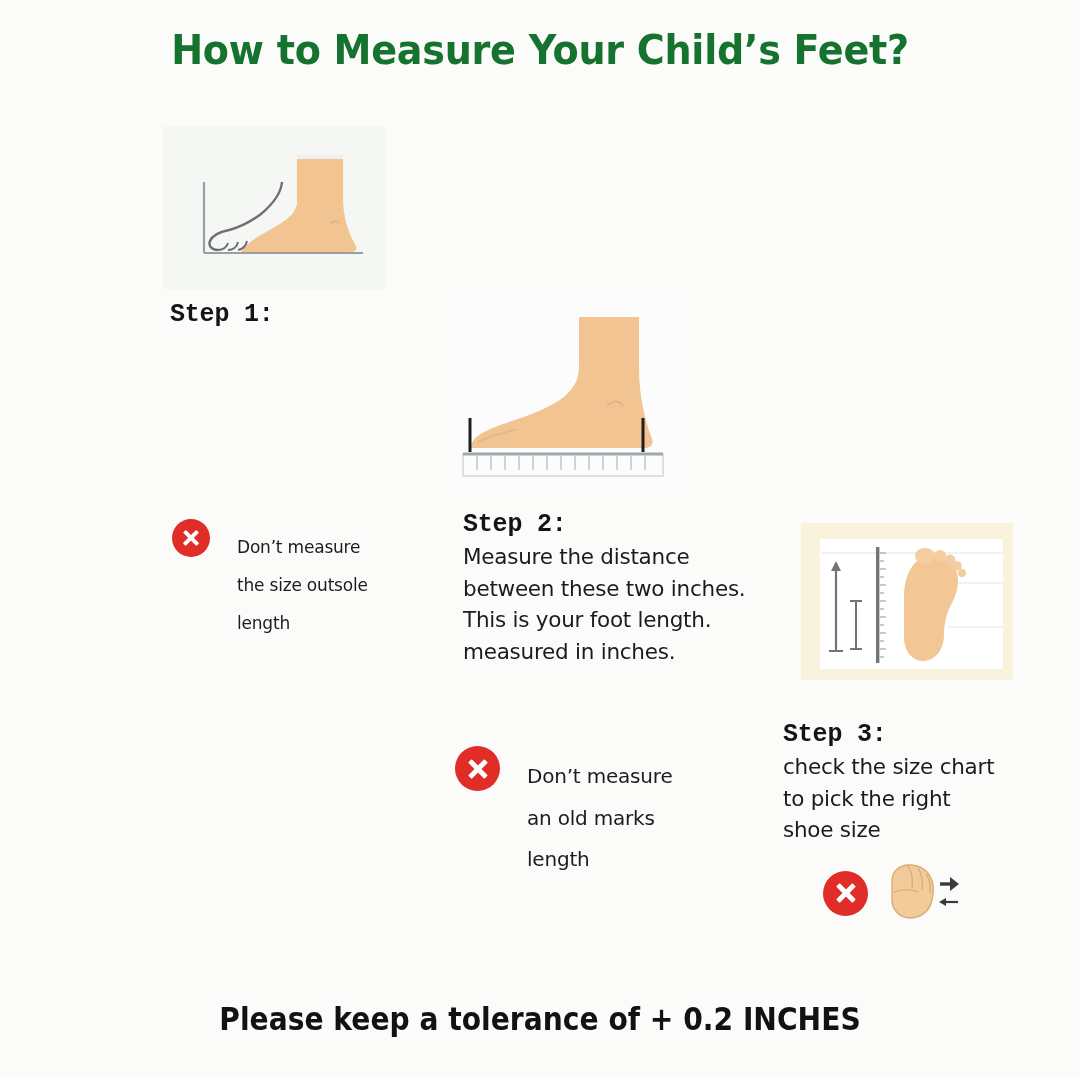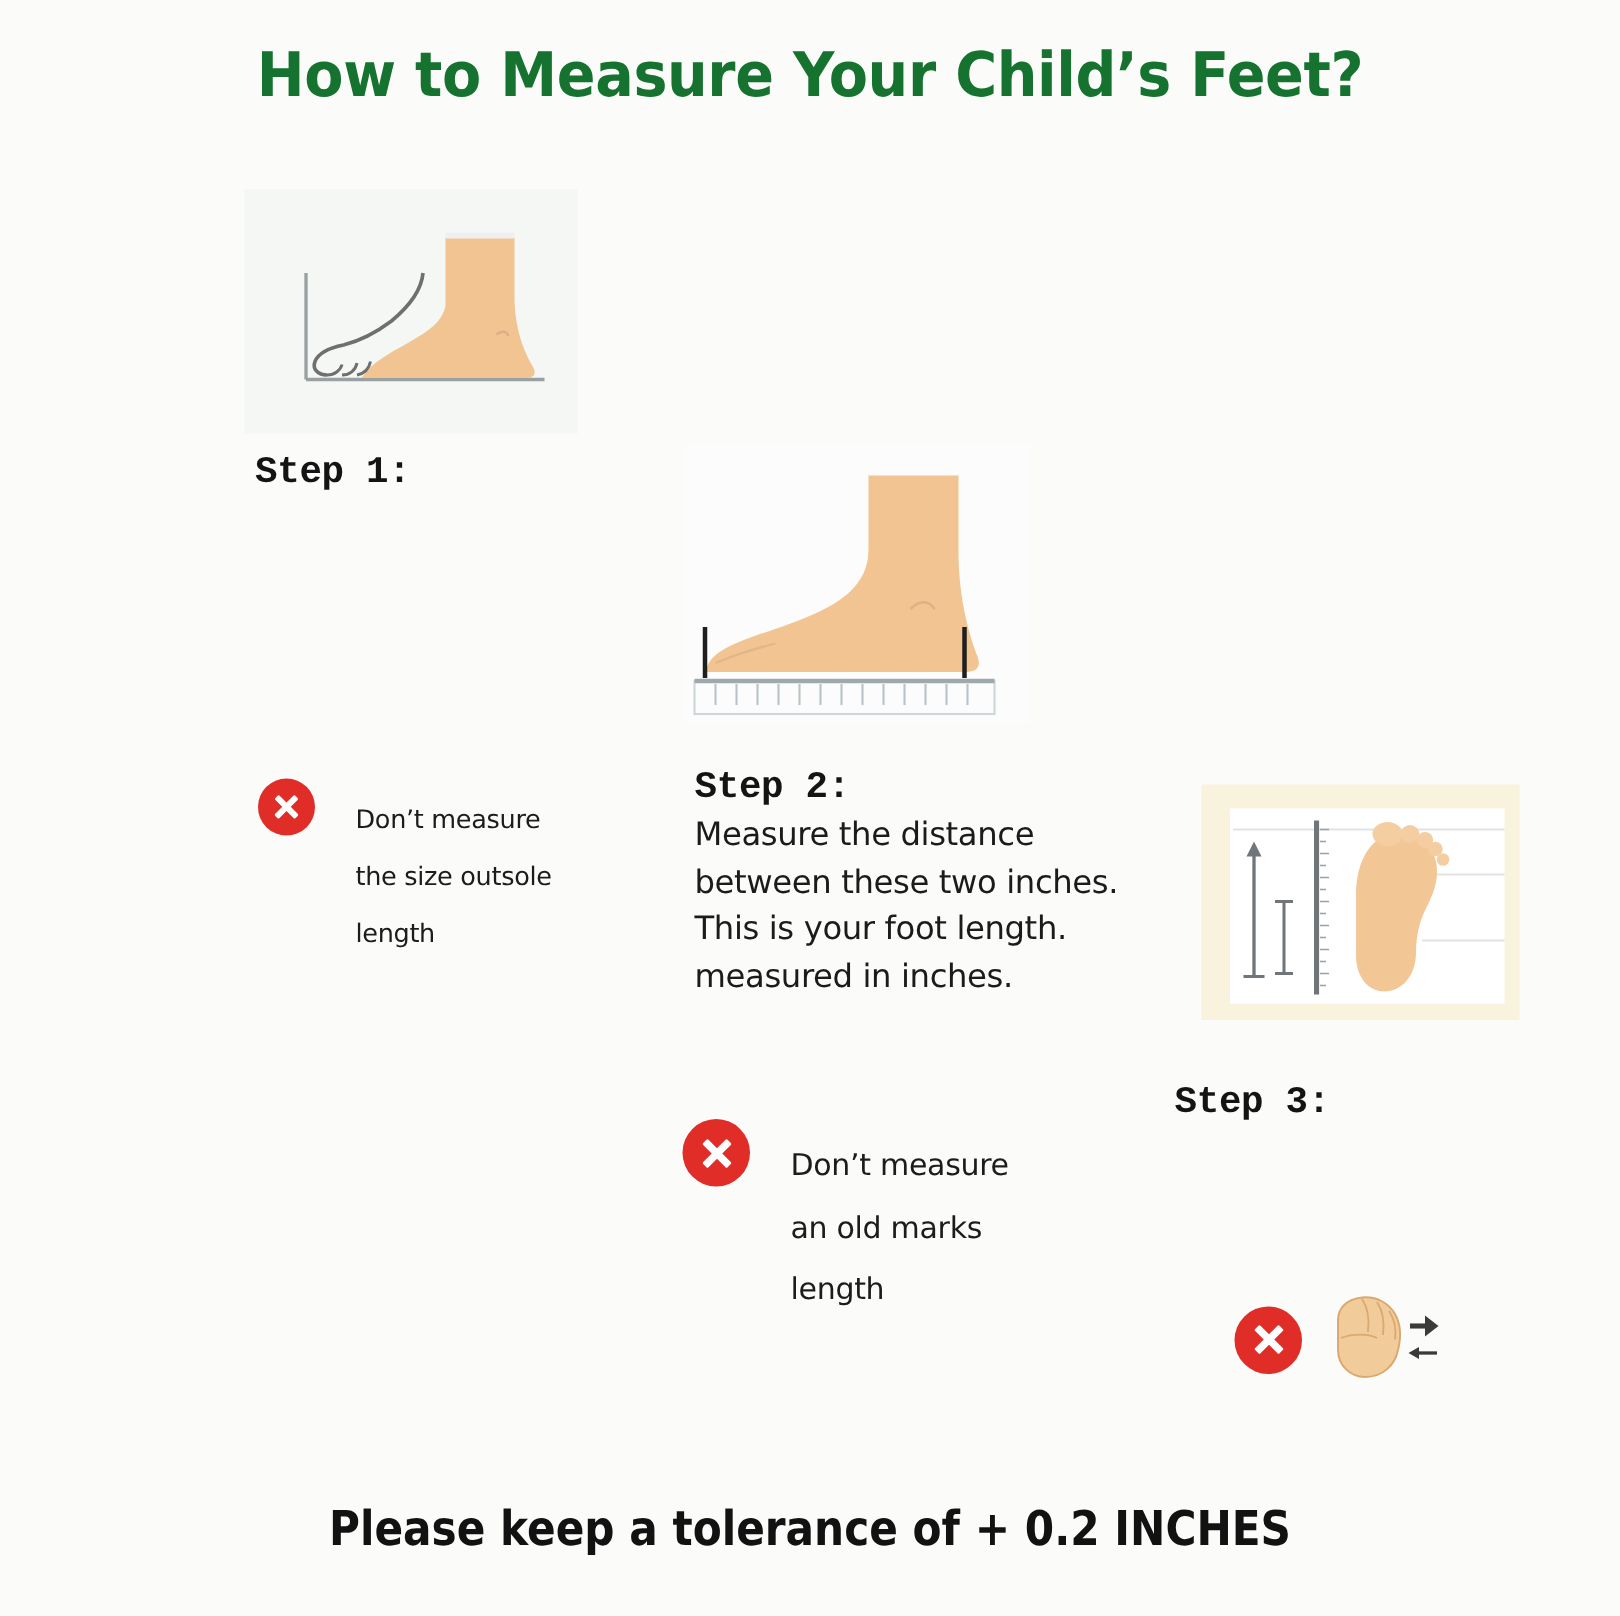--- a/index.html
+++ b/index.html
@@ -273,20 +273,25 @@
         <ellipse cx="120" cy="17" rx="6.2" ry="6" fill="#f4ceA1"></ellipse>
         <ellipse cx="130" cy="21" rx="5.4" ry="5.4" fill="#f4ceA1"></ellipse>
         <ellipse cx="137" cy="27" rx="4.8" ry="4.8" fill="#f4ceA1"></ellipse>
         <ellipse cx="142" cy="34" rx="4.2" ry="4.2" fill="#f4ceA1"></ellipse>
       </svg>
     </div>
   </div>
 
   <div class="step-block" style="left:783px; top:720px; width:240px;">
     <div class="step-heading">Step 3:</div>
+    <div class="step-body">
+      <p>check the size chart</p>
+      <p>to pick the right</p>
+      <p>shoe size</p>
+    </div>
   </div>
 
   <div class="warn" style="left:823px; top:862px; align-items:center; gap:20px;">
     <div class="warn-x big"></div>
     <svg width="72" height="62" viewBox="0 0 72 62">
 
       <path d="M4 18 C4 10 10 4 20 3 C30 2 38 7 42 14 C46 21 46 30 44 38
                C42 48 34 56 22 56 C12 56 4 48 4 38 Z" fill="#f2cb9a" stroke="#d9a96f" stroke-width="1.3"></path>
       <g stroke="#d9a96f" stroke-width="1.2" fill="none">
         <path d="M20 4 C24 10 25 18 24 26"></path>

